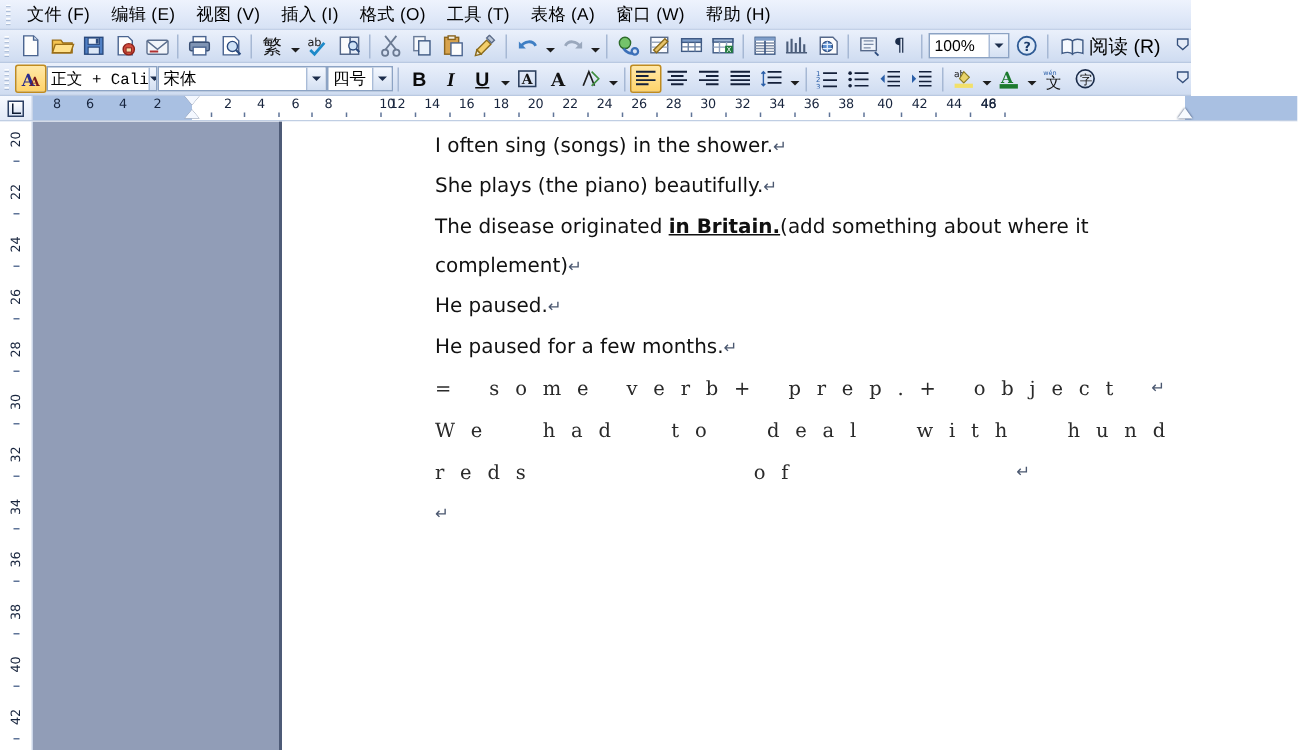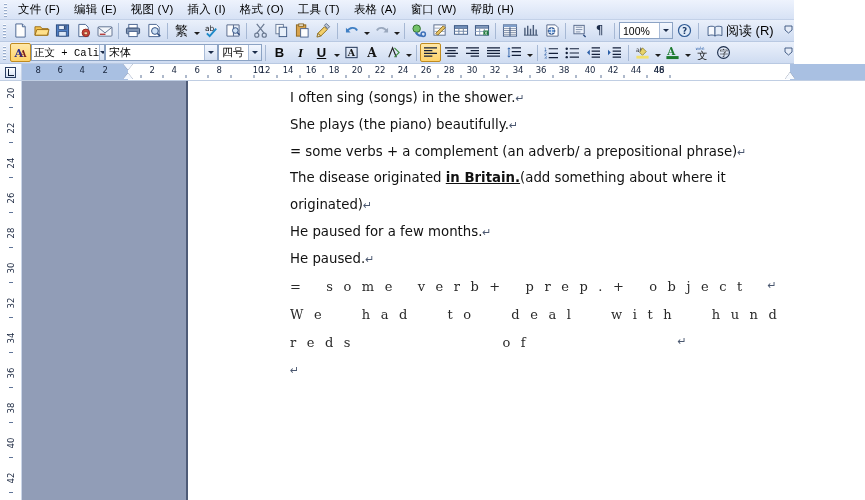--- a/index.html
+++ b/index.html
@@ -828,39 +828,36 @@
     <div class="page">
 
       <p class="para">
         <span>I often sing (songs) in the shower.</span><span class="pmark">↵</span>
       </p>
 
       <p class="para">
         <span>She plays (the piano) beautifully.</span><span class="pmark">↵</span>
       </p>
 
-      <p class="para">
-        <span>= some verbs + a complement (an adverb/ a prepositional phrase)</span><span class="pmark">↵</span>
-      </p>
 
       <p class="para">
         <span>The   disease   originated  </span><span class="pil">in  Britain.</span><span>(add  something  about  where  it</span>
       </p>
 
       <p class="para">
-        <span>originated)</span><span class="pmark">↵</span>
+        <span>complement)</span><span class="pmark">↵</span>
       </p>
 
+
+      <p class="para">
+        <span>He paused.</span><span class="pmark">↵</span>
+      </p>
 
       <p class="para">
         <span>He paused for a few months.</span><span class="pmark">↵</span>
-      </p>
-
-      <p class="para">
-        <span>He paused.</span><span class="pmark">↵</span>
       </p>
 
       <div class="j-spaced">
         <span>=</span>
         <span>s o m e</span>
         <span>v e r b +</span>
         <span>p r e p . +</span>
         <span>o b j e c t</span>
         <span class="pmark">↵</span>
       </div>

